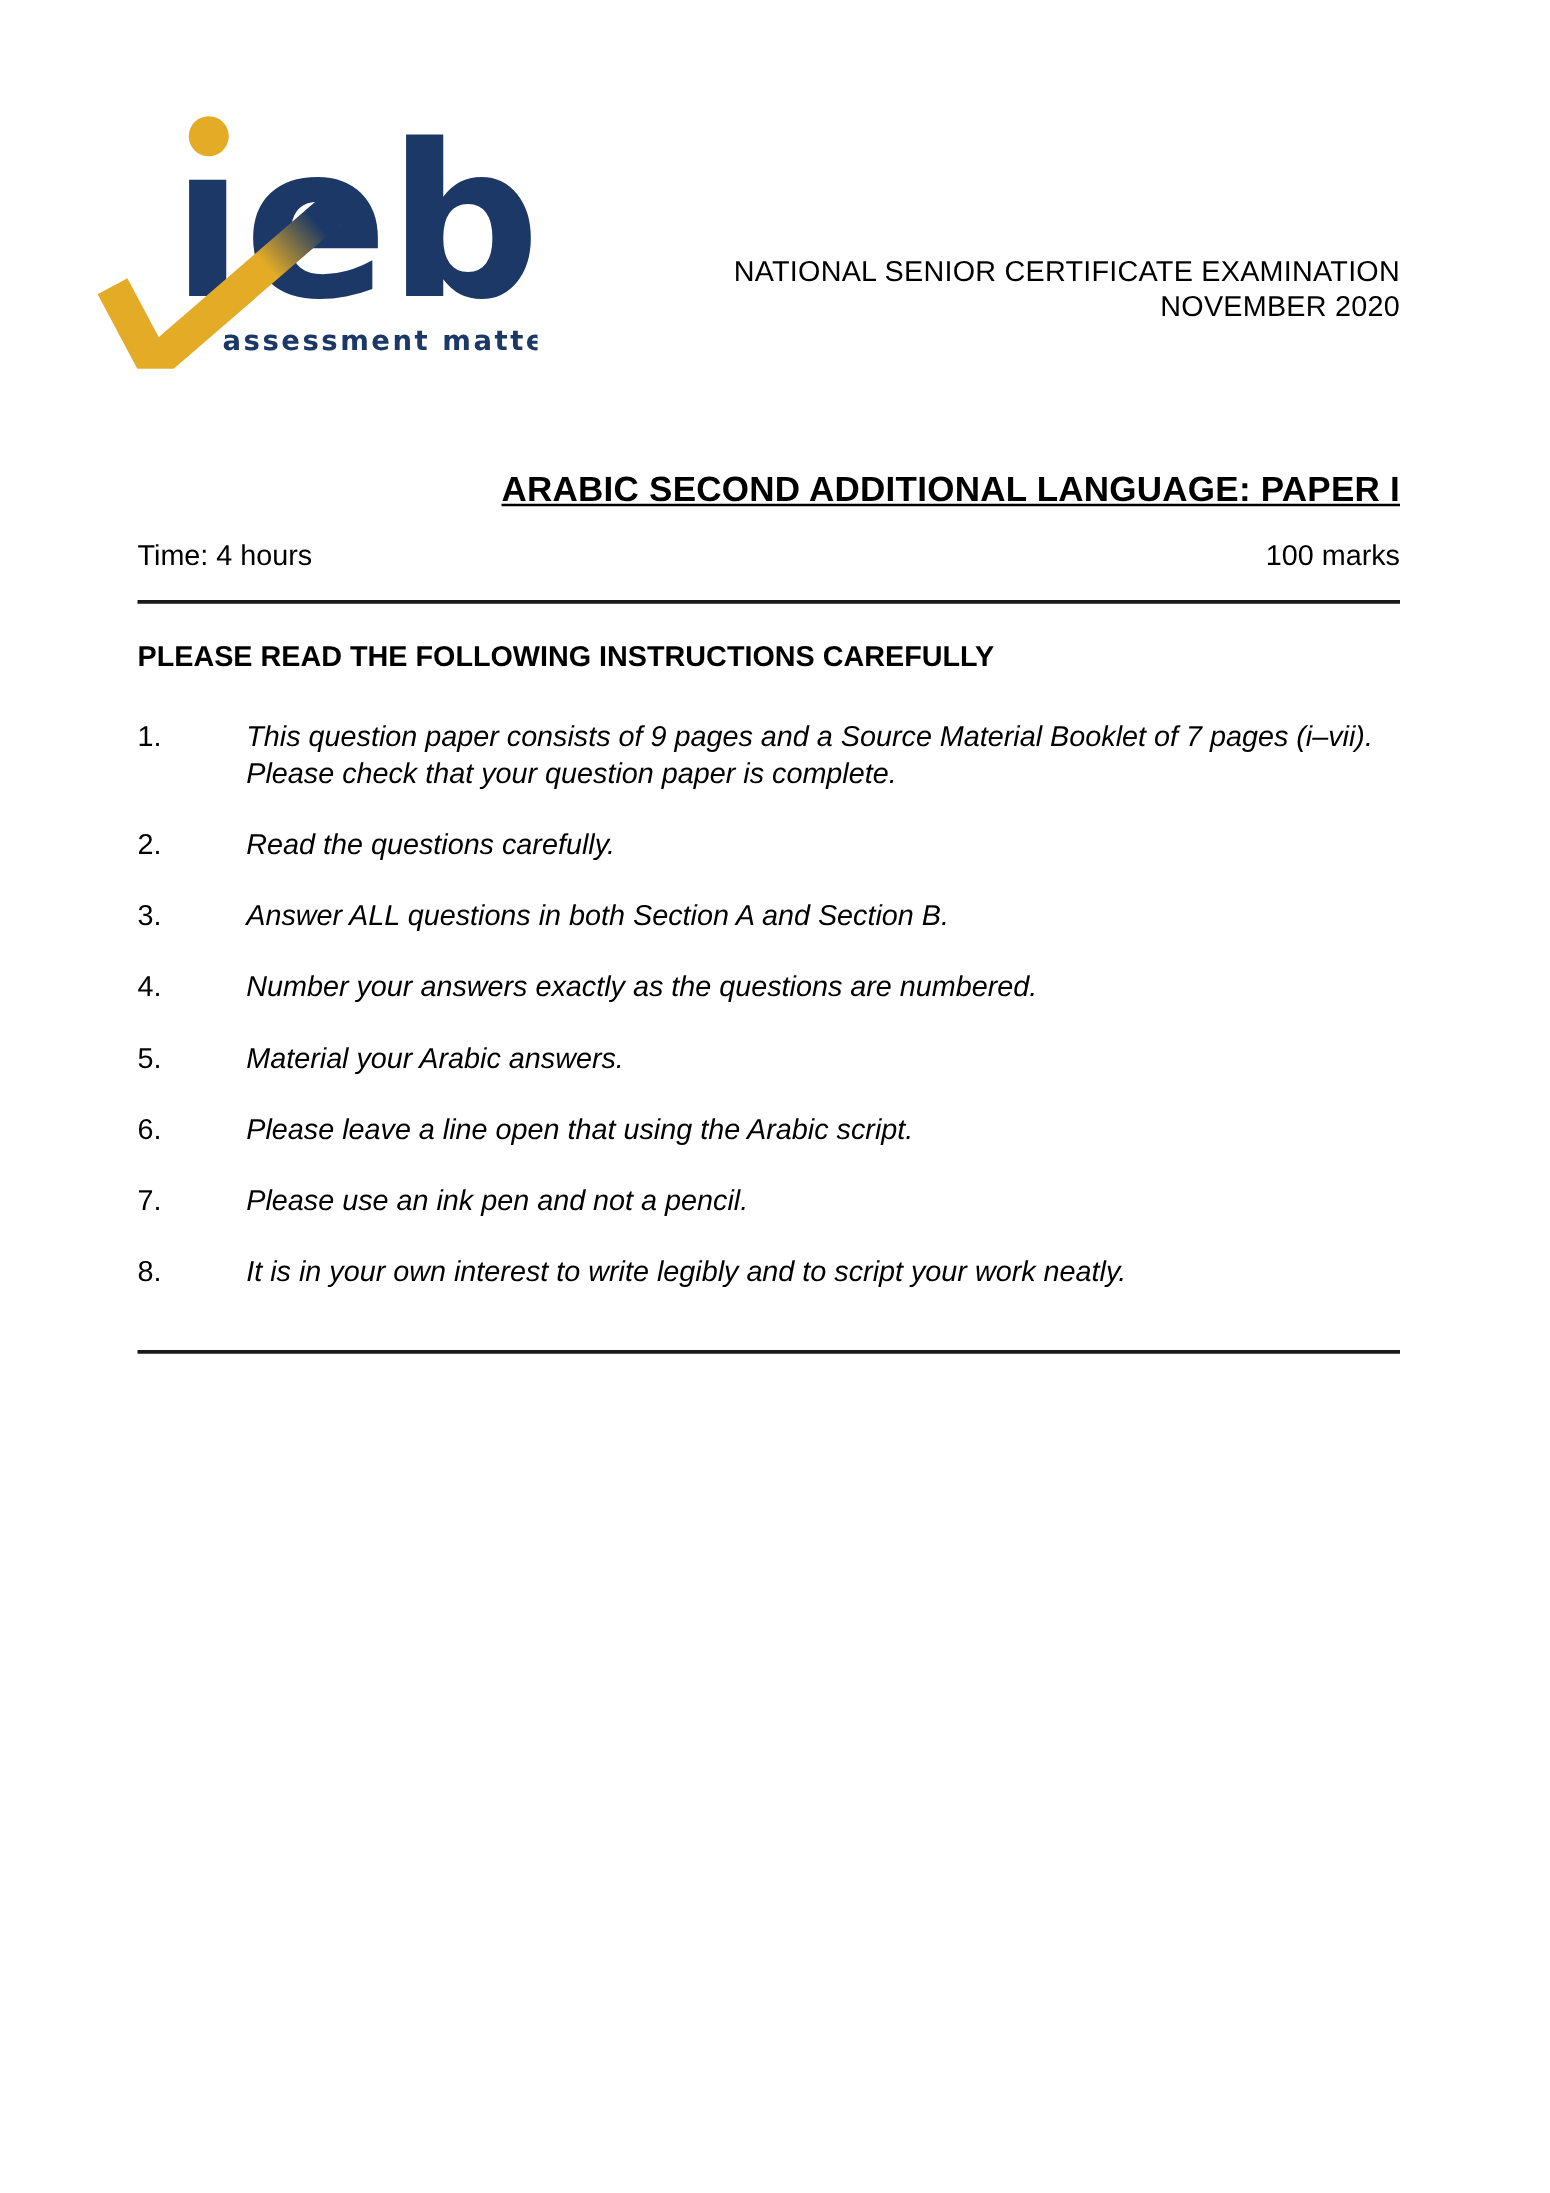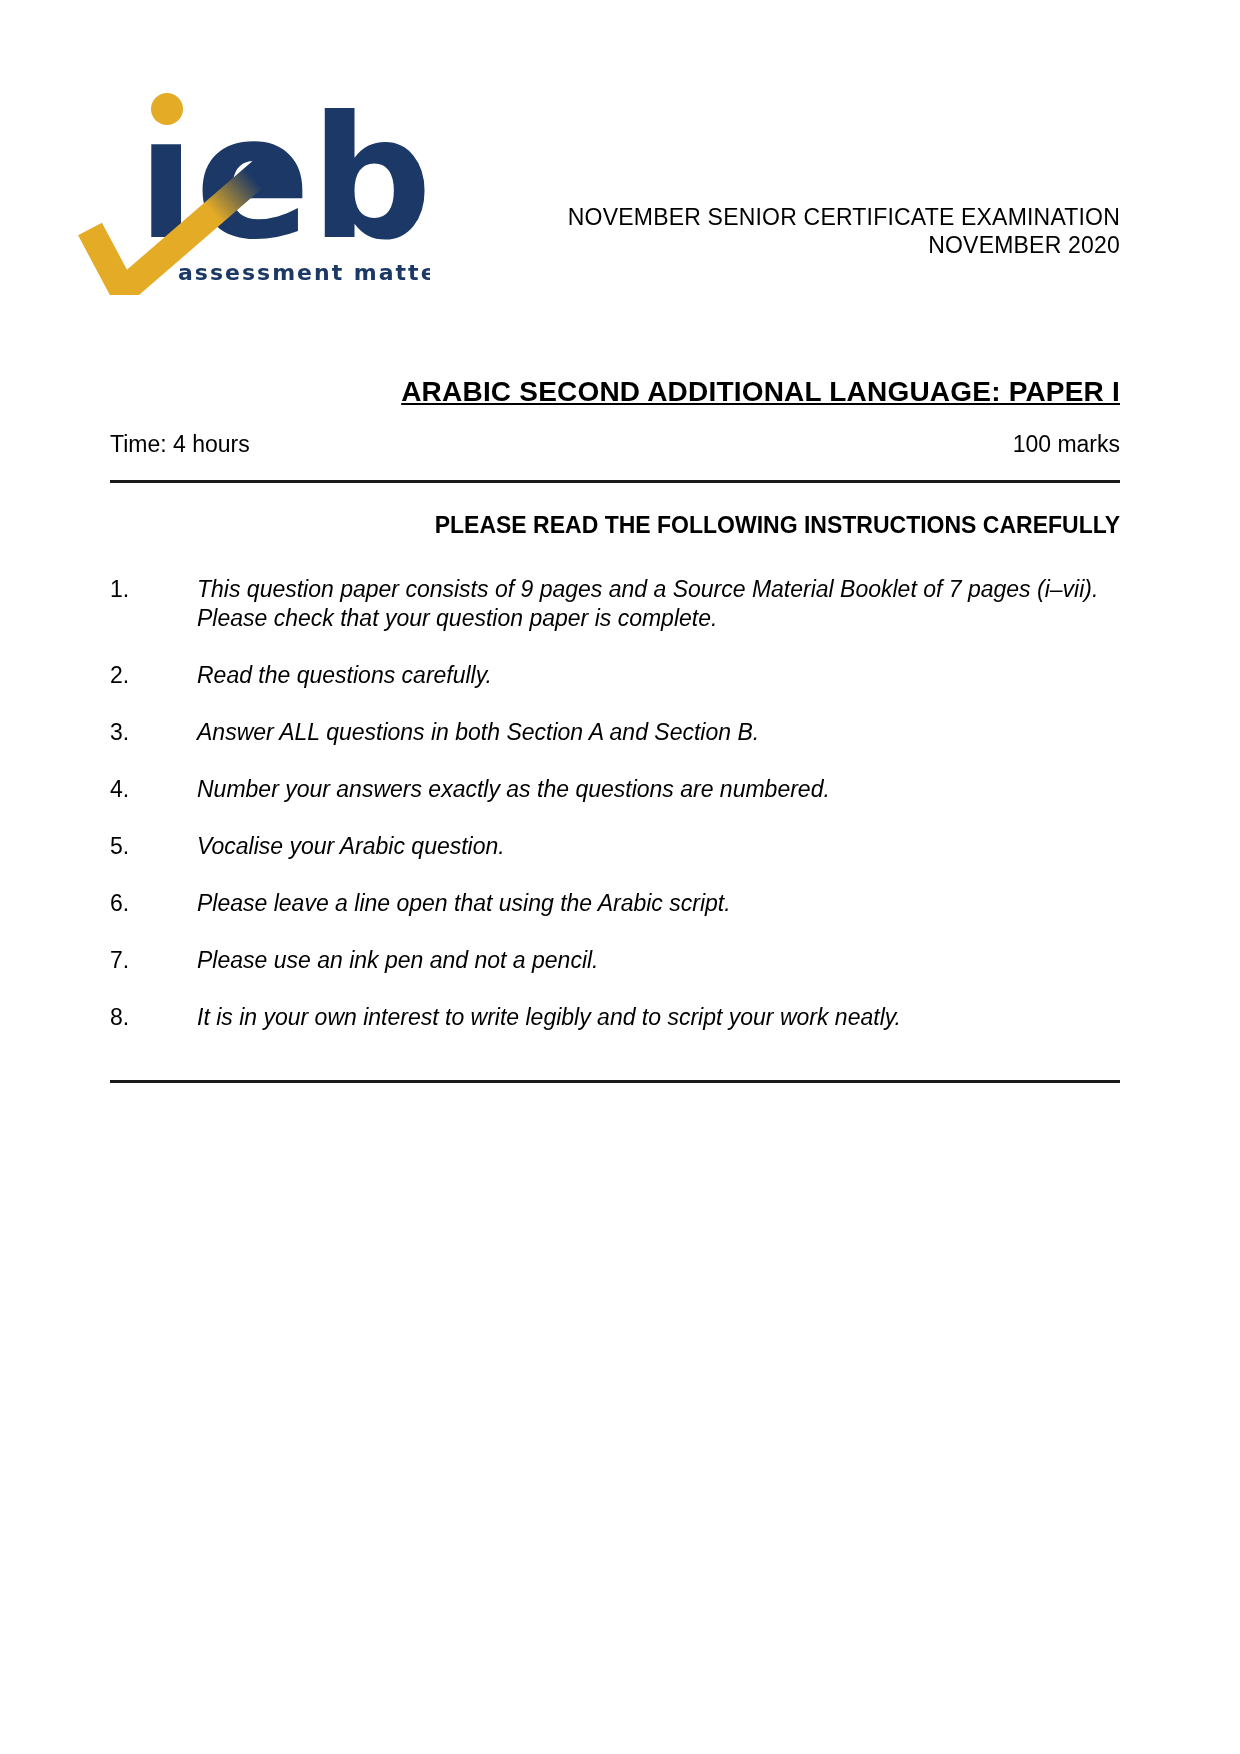--- a/index.html
+++ b/index.html
@@ -61,21 +61,20 @@
     margin-top: 22px;
     border: none;
     border-top: 3px solid #1a1a1a;
     height: 0;
   }
   .instr-heading {
     margin-top: 28px;
     font-weight: bold;
     font-size: 23px;
     line-height: 28px;
-    text-align: right;
   }
   ol.instr-list { list-style: none; }
   ol.instr-list li {
     display: flex;
     margin-top: 28px;
     font-size: 23px;
     line-height: 29px;
   }
   ol.instr-list li:first-child { margin-top: 36px; }
   ol.instr-list .num { width: 87px; flex: 0 0 87px; }
@@ -115,21 +114,21 @@
 
       <circle cx="92" cy="25" r="16" fill="#e4ac26"></circle>
 
       <path d="M15,145 L48,207 L196,79" fill="none" stroke="url(#checkgrad)" stroke-width="27" stroke-linejoin="miter" stroke-linecap="butt"></path>
 
       <text x="103" y="196" font-family="DejaVu Sans, sans-serif" font-weight="bold" font-size="22" letter-spacing="2" fill="#1b3866">assessment matters</text>
     </svg>
   </div>
 
   <div class="exam-header">
-    <div>NOVEMBER SENIOR CERTIFICATE EXAMINATION</div>
+    <div>NATIONAL SENIOR CERTIFICATE EXAMINATION</div>
     <div>NOVEMBER 2020</div>
   </div>
 
   <div class="content">
 
     <div class="paper-title">ARABIC SECOND ADDITIONAL LANGUAGE: PAPER I</div>
 
     <div class="meta-row">
       <span>Time: 4 hours</span>
       <span>100 marks</span>
@@ -151,21 +150,21 @@
       <li>
         <span class="num">3.</span>
         <span class="txt">Answer ALL questions in both Section A and Section B.</span>
       </li>
       <li>
         <span class="num">4.</span>
         <span class="txt">Number your answers exactly as the questions are numbered.</span>
       </li>
       <li>
         <span class="num">5.</span>
-        <span class="txt">Vocalise your Arabic question.</span>
+        <span class="txt">Material your Arabic answers.</span>
       </li>
       <li>
         <span class="num">6.</span>
         <span class="txt">Please leave a line open that using the Arabic script.</span>
       </li>
       <li>
         <span class="num">7.</span>
         <span class="txt">Please use an ink pen and not a pencil.</span>
       </li>
       <li>

